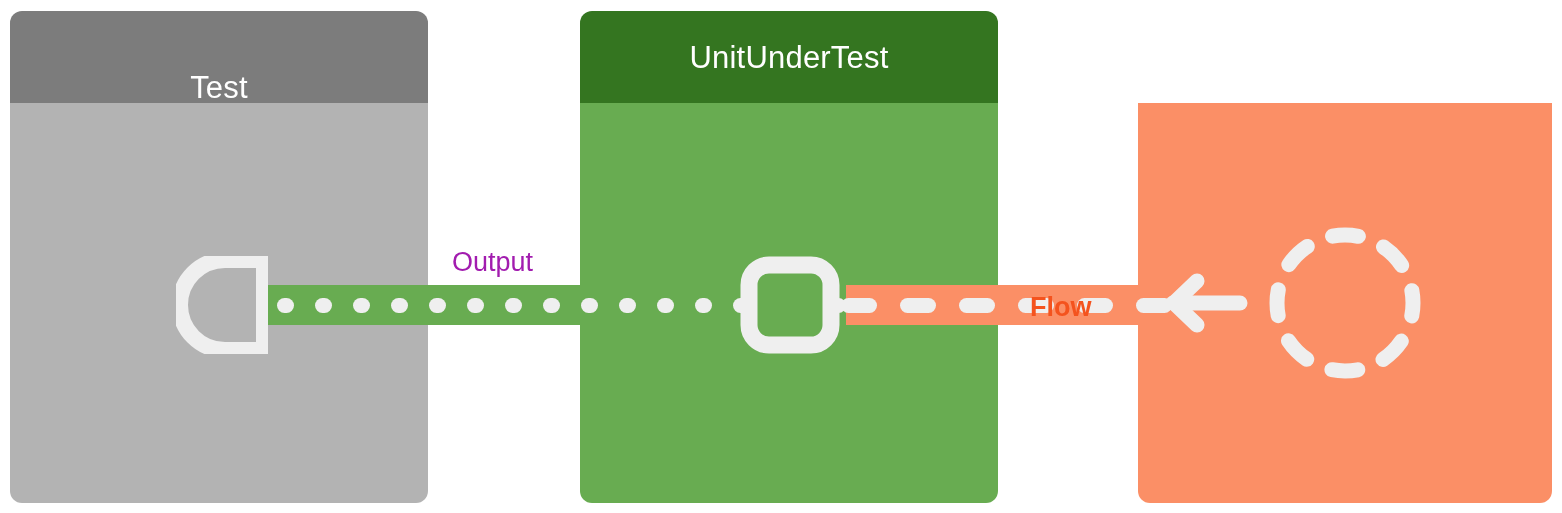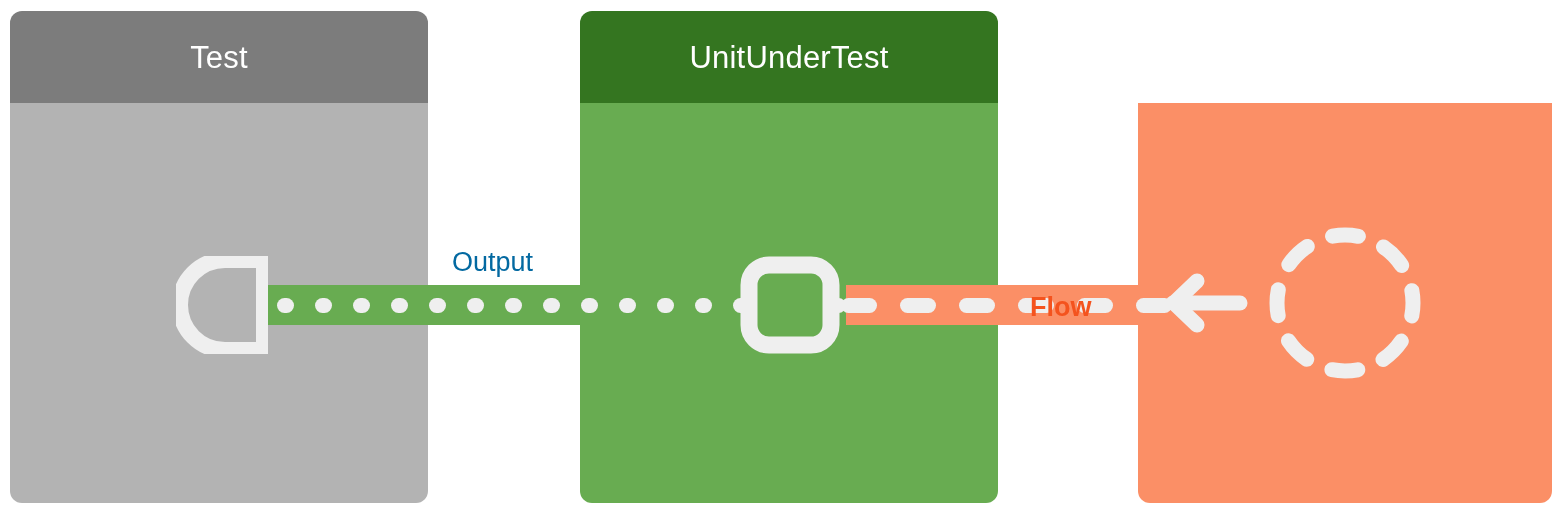--- a/index.html
+++ b/index.html
@@ -76,21 +76,21 @@
   
   .conn-label {
     position: absolute;
     font-size: 27px;
     line-height: 1;
     white-space: nowrap;
   }
   #label-output {
     left: 452px;
     top: 249px;
-    color: #0369a1;
+    color: #a21caf;
     font-weight: 400;
   }
   #label-flow {
     left: 1030px;
     top: 250px;
     color: #F4531E;
     font-weight: bold;
     margin-top: 44px;
   }
 
@@ -108,21 +108,21 @@
 
   
   #icon-dashed-circle { left: 1268px; top: 226px; width: 154px; height: 154px; }
 </style>
 </head>
 <body>
 
 <div id="stage">
 
   <div class="panel" id="panel-test">
-    <div class="panel-header" style="background:#7C7C7C;">
+    <div class="panel-header" style="background:#7C7C7C;align-items:flex-end;">
       <span class="panel-title">Test</span>
     </div>
     <div class="panel-body" style="background:#B3B3B3;"></div>
   </div>
 
   <div class="panel" id="panel-uut">
     <div class="panel-header" style="background:#347520;">
       <span class="panel-title">UnitUnderTest</span>
     </div>
     <div class="panel-body" style="background:#68AC51;"></div>

